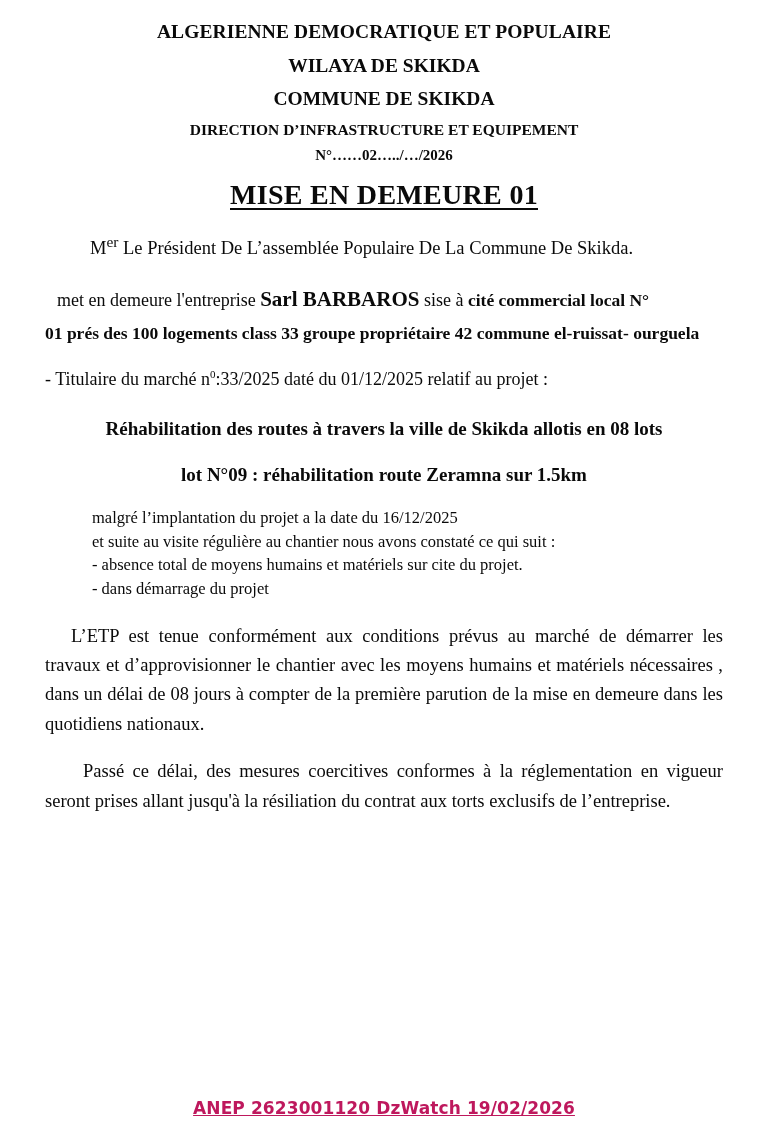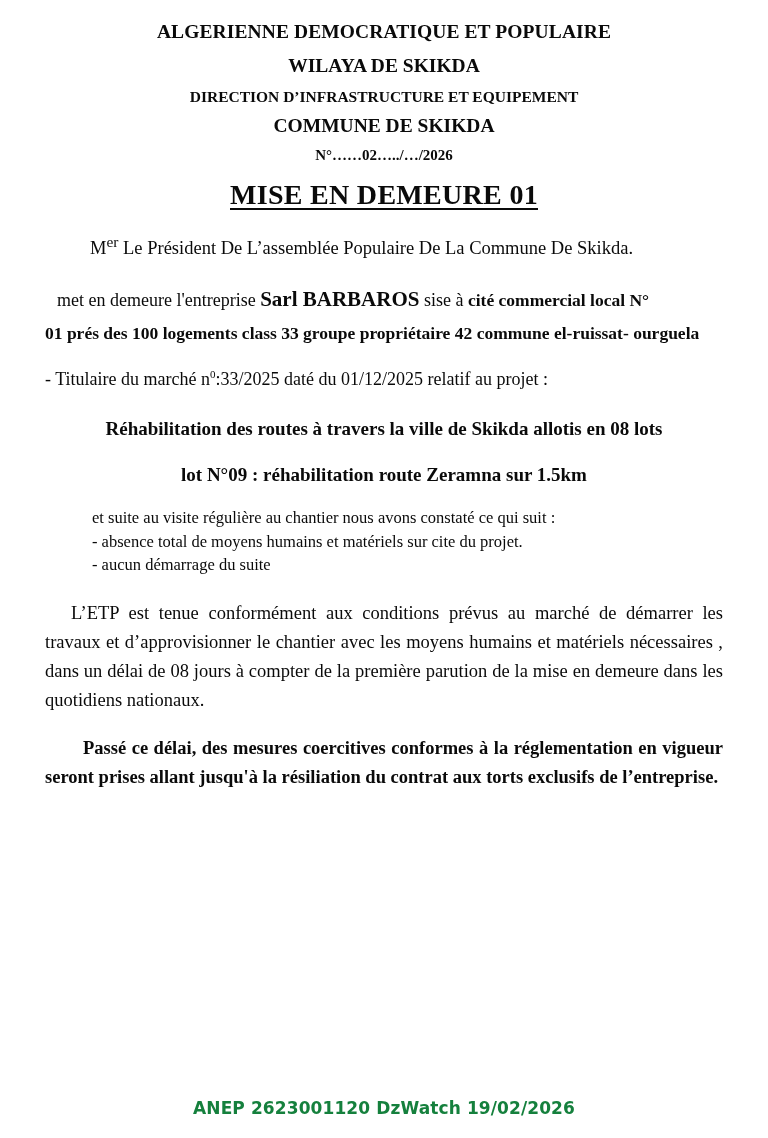--- a/index.html
+++ b/index.html
@@ -115,21 +115,21 @@
 
   
   .para {
     margin-top: 22px;
     font-size: 18.5px;
     line-height: 1.58;
     text-align: justify;
     text-align-last: left;
     text-indent: 26px;
   }
-  .para.second { margin-top: 10px; text-indent: 38px; font-weight: bold; }
+  .para.second { margin-top: 10px; text-indent: 38px; }
 
   
   .footer {
     position: absolute;
     left: 0;
     right: 0;
     top: 1098px;
     text-align: center;
   }
   .footer-text {
@@ -140,48 +140,49 @@
   }
 </style>
 </head>
 <body style="background: rgb(255, 255, 255); color: rgb(10, 10, 10);">
 
 <div class="page">
 
   <div class="header">
     <div class="hline h1-line">ALGERIENNE DEMOCRATIQUE ET POPULAIRE</div>
     <div class="hline h2-line">WILAYA DE SKIKDA</div>
+    <div class="hline h4-line">COMMUNE DE SKIKDA</div>
     <div class="hline h5-line">DIRECTION D’INFRASTRUCTURE ET EQUIPEMENT</div>
-    <div class="hline h4-line">COMMUNE DE SKIKDA</div>
     <div class="hline h6-line">N°……02…../…/2026</div>
   </div>
 
   <div class="doc-title-wrap">
     <span class="doc-title">MISE EN DEMEURE 01</span>
   </div>
 
   <div class="body-area">
 
     <p class="addressee"><span>M</span><sup>er</sup><span> Le Président De L’assemblée Populaire De La Commune De Skikda.</span></p>
 
     <p class="enterprise-para"><span class="lead">met en demeure l'entreprise </span><span class="ent-name">Sarl  BARBAROS</span><span> sise à </span><span class="addr-bold">cité commercial local N°</span><br><span class="addr-bold">01 prés des 100 logements class 33 groupe propriétaire 42 commune el-ruissat- ourguela</span></p>
 
     <p class="contract-line"><span>-  Titulaire du marché n</span><sup class="tiny">0</sup><span>:33/2025</span><span>  daté du  </span><span>01/12/2025</span><span> relatif au projet :</span></p>
 
     <div class="project-title">Réhabilitation des routes à travers la ville de Skikda allotis en 08 lots</div>
     <div class="project-lot">lot N°09 : réhabilitation route Zeramna sur 1.5km</div>
 
     <div class="observations">
+      <div>malgré l’implantation du projet a la date du 16/12/2025</div>
       <div>et suite au visite régulière au chantier nous avons constaté ce qui suit :</div>
       <div>- absence total de moyens humains et matériels sur cite du projet.</div>
-      <div>- aucun démarrage du suite</div>
+      <div>- dans démarrage du projet</div>
     </div>
 
     <p class="para">L’ETP est tenue conformément aux conditions prévus au marché de démarrer les travaux et d’approvisionner le chantier avec les moyens humains et matériels nécessaires ,  dans un délai  de 08 jours  à compter de la première parution de la mise en demeure dans les quotidiens nationaux.</p>
     <p class="para second">Passé ce délai, des mesures coercitives conformes à la réglementation en vigueur seront prises allant jusqu'à la résiliation du contrat aux torts exclusifs de l’entreprise.</p>
 
   </div>
 
   <div class="footer">
-    <span class="footer-text" style="color: #15803d;">ANEP 2623001120 DzWatch 19/02/2026</span>
+    <span class="footer-text" style="color: #be185d; text-decoration: underline;">ANEP 2623001120 DzWatch 19/02/2026</span>
   </div>
 
 </div>
 
 </body></html>

